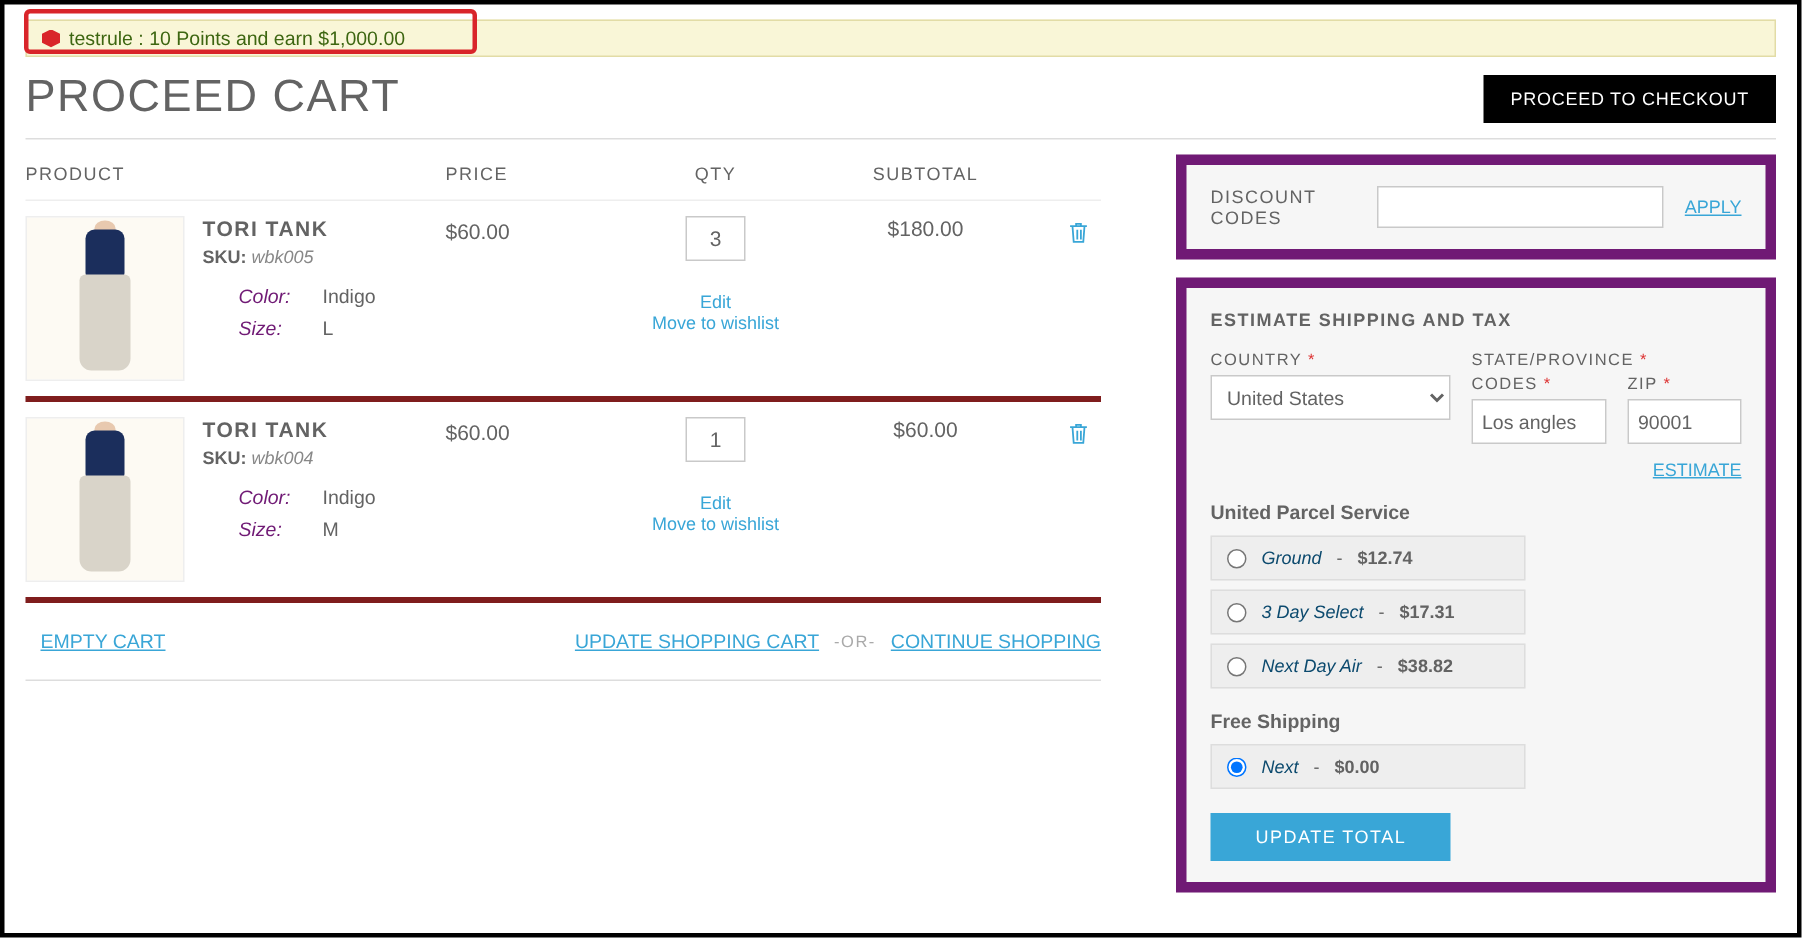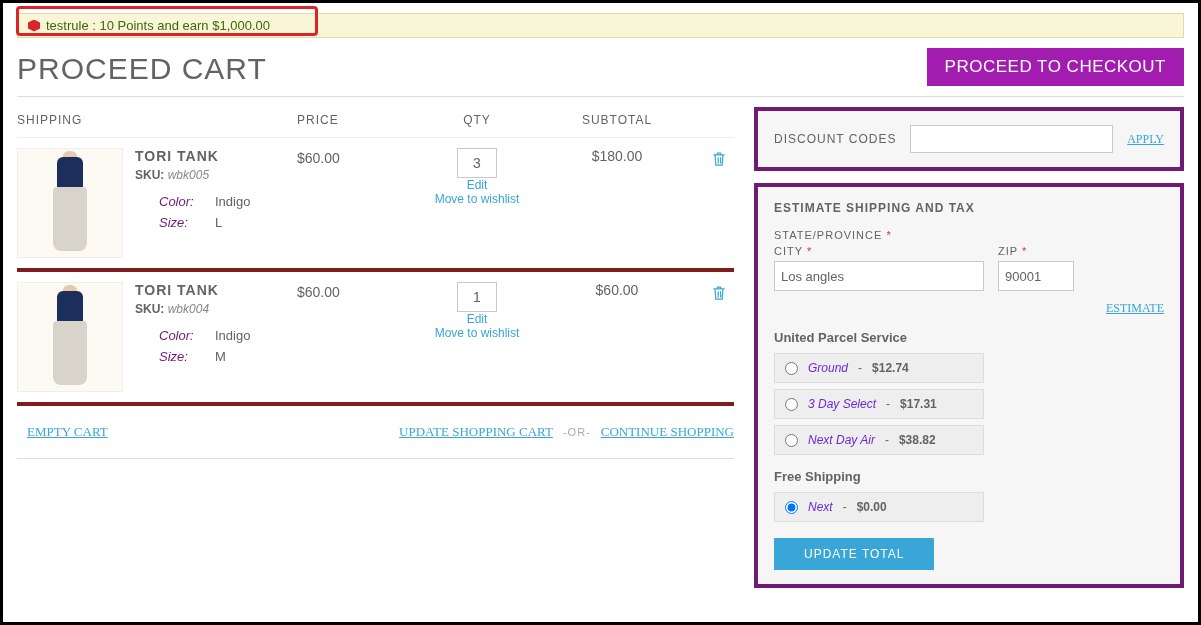--- a/index.html
+++ b/index.html
@@ -40,25 +40,25 @@
     align-items:flex-end;
     margin-top:10px;
   }
   h1.page-title {
     font-weight:300;
     font-size:30px;
     letter-spacing:1px;
     color:#636363;
   }
   .btn-primary {
-    background:#a21caf;
+    background:#000000;
     color:#fff;
     border:none;
     padding:9px 18px;
-    font-size:17px;
+    font-size:12px;
     letter-spacing:0.5px;
     cursor:pointer;
   }
   .divider { border:0; border-top:1px solid #ddd; margin:10px 0; }
   .main-cols { display:flex; gap:20px; }
   .cart-col { flex:1; }
   .side-col { width:430px; }
   .cart-head {
     display:grid;
     grid-template-columns: 280px 110px 140px 140px 40px;
@@ -121,45 +121,46 @@
   .attr-val { color:#636363; }
   .price-cell { font-size:14px; color:#636363; padding-top:2px; }
   .qty-cell { text-align:center; }
   .qty-input {
     width:40px; height:30px;
     border:1px solid #c9c9c9;
     text-align:center;
     font-size:14px;
     color:#636363;
   }
-  .qty-links { margin-top:0; font-size:12px; }
+  .qty-links { margin-top:20px; font-size:12px; }
   .link { color:#39a6d7; text-decoration:none; cursor:pointer; }
-  .ulink { text-decoration:underline;font-family:Liberation Serif, serif; }
+  .ulink { text-decoration:underline; }
   .subtotal-cell { font-size:14px; text-align:center; }
   .trash-cell { text-align:right; padding-top:2px; }
   .trash-icon {
     width:16px; height:18px; display:inline-block;
     cursor:pointer;
   }
   .trash-icon svg { stroke:#39a6d7; fill:none; stroke-width:1.5; }
   .cart-actions {
     display:flex;
     align-items:center;
     padding:18px 0;
     border-bottom:1px solid #ddd;
     font-size:13px;
   }
   .cart-actions .spacer { flex:1; }
   .or-text { color:#aaa; font-size:11px; margin:0 10px; letter-spacing:1px;text-align:center; }
   .panel {
-    border:4px solid #701a75;
+    border:7px solid #701a75;
     background:#f6f6f6;
     padding:14px 16px;
     margin-bottom:12px;
     font-size:12px;
+    margin-left:30px;
   }
   .discount-row { display:flex; align-items:center; gap:14px; }
   .discount-label { letter-spacing:1px; color:#636363; }
   .discount-input {
     flex:1; height:28px; border:1px solid #c9c9c9; padding:0 6px;
     background:#fff;
   }
   .panel-title {
     font-weight:700; letter-spacing:1px; color:#636363;
     margin-bottom:14px; font-size:12px;
@@ -176,21 +177,21 @@
   .ship-option {
     background:#eee;
     border:1px solid #ddd;
     padding:7px 10px;
     margin-bottom:6px;
     display:flex; align-items:center; gap:10px;
     font-size:12px;
     width:210px;
   }
   .ship-option input { margin:0; }
-  .ship-name { font-style:italic; color:#6d28d9; }
+  .ship-name { font-style:italic; color:#0c4a6e; }
   .ship-price { font-weight:700; color:#636363; }
   .update-total-btn {
     background:#39a6d7; color:#fff; border:none;
     padding:9px 30px; font-size:12px; letter-spacing:1px;
     margin-top:10px; cursor:pointer;
   }
   .center { text-align:center; }
 </style>
 </head>
 <body>
@@ -207,21 +208,21 @@
   <h1 class="page-title">PROCEED CART</h1>
   <button class="btn-primary">PROCEED TO CHECKOUT</button>
 </div>
 
 <hr class="divider">
 
 <div class="main-cols">
 
   <div class="cart-col">
     <div class="cart-head">
-      <div>SHIPPING</div>
+      <div>PRODUCT</div>
       <div>PRICE</div>
       <div class="center">QTY</div>
       <div class="center">SUBTOTAL</div>
       <div></div>
     </div>
 
     <div class="cart-row">
       <div class="prod-cell">
         <div class="prod-img">
           <div class="prod-figure">
@@ -326,25 +327,31 @@
         <span class="discount-label">DISCOUNT CODES</span>
         <input class="discount-input" value="" style="">
         <a class="link ulink">APPLY</a>
       </div>
     </div>
 
     <div class="panel">
       <div class="panel-title">ESTIMATE SHIPPING AND TAX</div>
 
       <div class="form-grid">
+        <div>
+          <span class="fld-label"><span>COUNTRY</span> <span class="req">*</span></span>
+          <select class="select">
+            <option>United States</option>
+          </select>
+        </div>
         <div style="grid-column: span 2;">
           <span class="fld-label"><span>STATE/PROVINCE</span> <span class="req">*</span></span>
           <div style="display:flex; gap:14px; margin-top:4px;">
             <div style="flex:1;">
-              <span class="fld-label"><span>CITY</span> <span class="req">*</span></span>
+              <span class="fld-label"><span>CODES</span> <span class="req">*</span></span>
               <input class="tinput" value="Los angles" style="">
             </div>
             <div style="width:76px;">
               <span class="fld-label"><span>ZIP</span> <span class="req">*</span></span>
               <input class="tinput" value="90001" style="">
             </div>
           </div>
         </div>
       </div>
 

